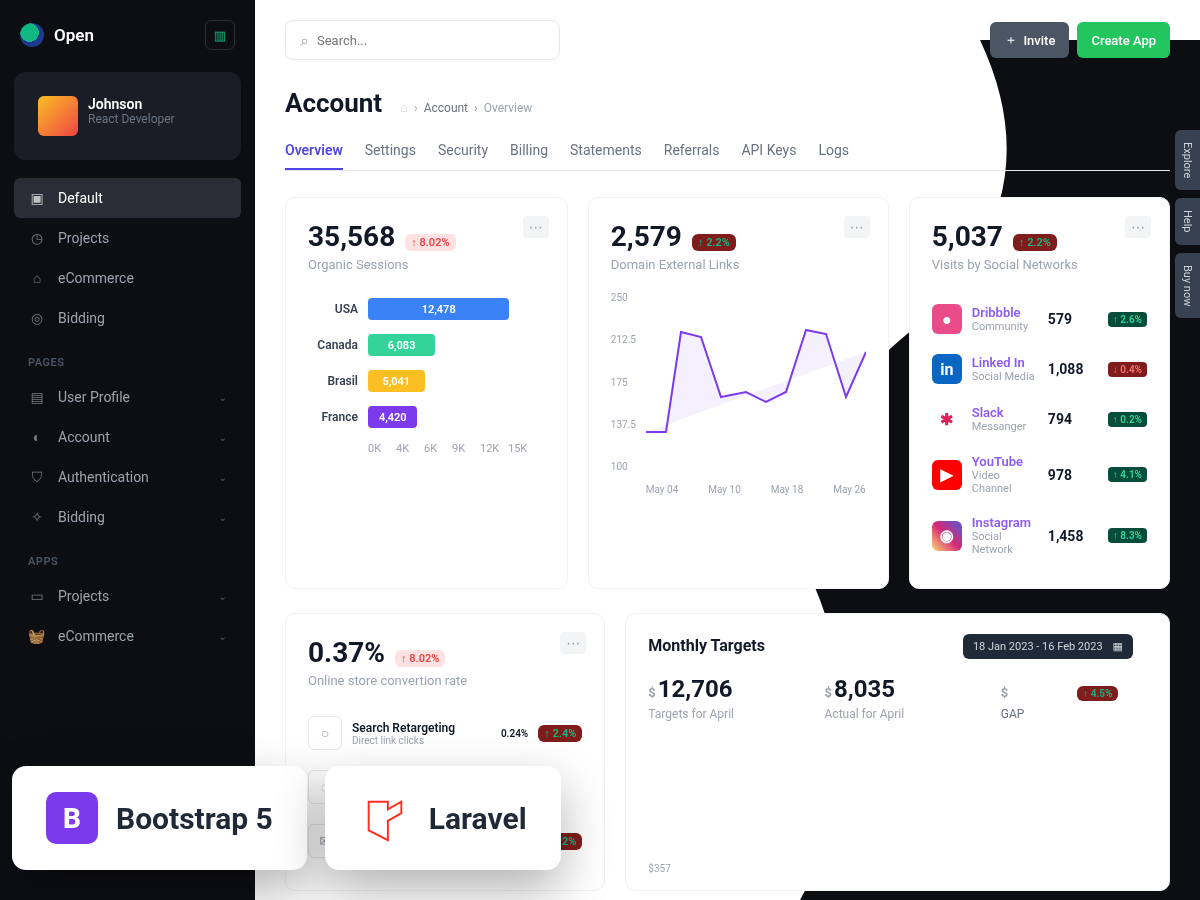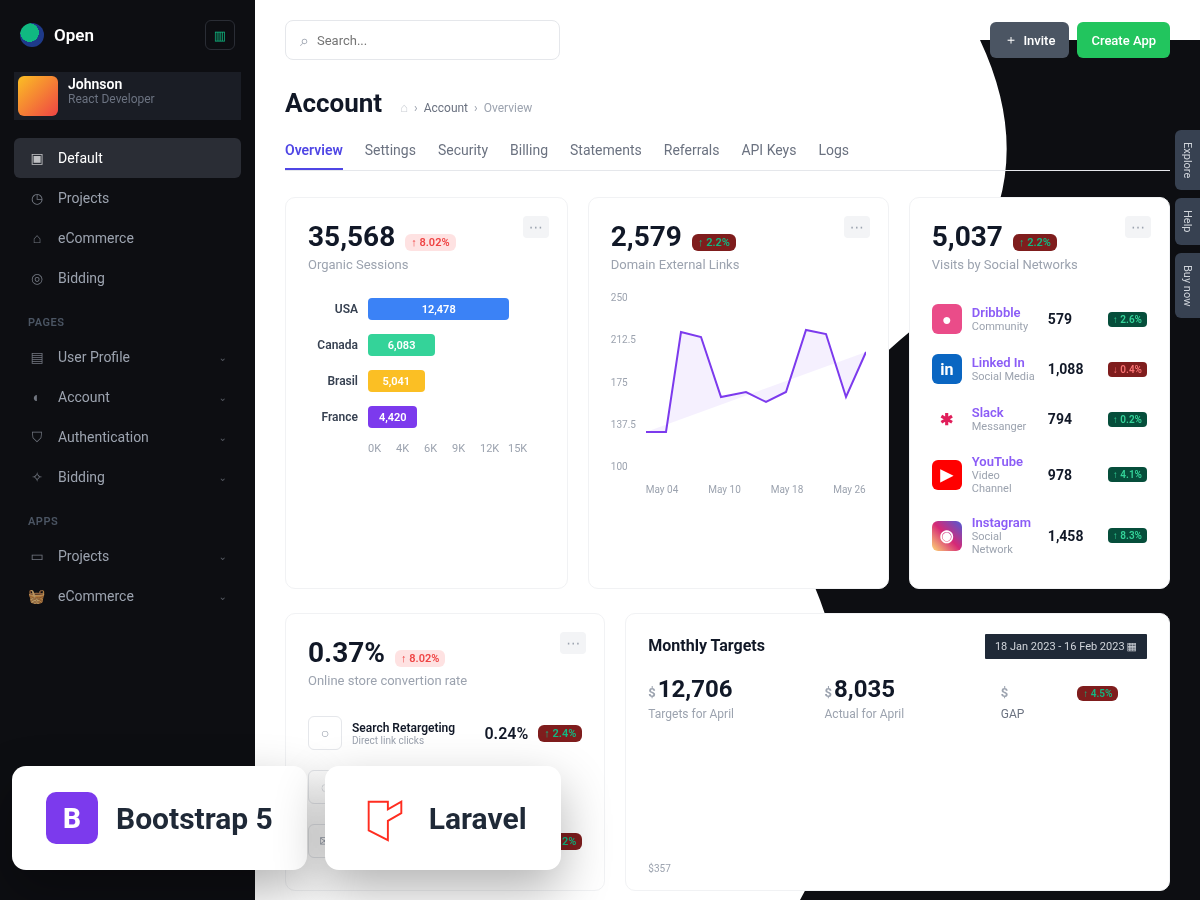--- a/index.html
+++ b/index.html
@@ -3,21 +3,21 @@
 <meta charset="utf-8">
 <style>
 *{margin:0;padding:0;box-sizing:border-box;font-family:-apple-system,BlinkMacSystemFont,"Segoe UI",Roboto,sans-serif}
 body{background:#fff;width:1200px;height:900px;overflow:hidden;position:relative}
 .sidebar{width:255px;height:900px;background:#0d0e12;position:absolute;left:0;top:0;padding:20px 14px;color:#fff}
 .logo-row{display:flex;align-items:center;justify-content:space-between;margin-bottom:22px;padding:0 6px}
 .logo{display:flex;align-items:center;gap:10px}
 .logo-mark{width:24px;height:24px;border-radius:50%;background:radial-gradient(circle at 40% 40%,#10b981 45%,#1e3a8a 46%)}
 .logo-text{font-size:17px;font-weight:600}
 .chart-btn{width:30px;height:30px;border:1px solid #2a2d35;border-radius:6px;display:flex;align-items:center;justify-content:center;color:#10b981;font-size:13px}
-.user-card{background:#1a1d25;border-radius:0;padding:4px;display:flex;gap:10px;margin-bottom:18px}
+.user-card{background:#1a1d25;border-radius:12px;padding:24px;display:flex;gap:10px;margin-bottom:18px}
 .avatar{width:40px;height:40px;border-radius:6px;background:linear-gradient(135deg,#fbbf24,#ef4444)}
 .user-name{font-size:14px;font-weight:600}
 .user-role{font-size:12px;color:#6b7280}
 .nav-item{display:flex;align-items:center;gap:12px;padding:11px 14px;border-radius:6px;font-size:14px;color:#9ca3af;cursor:pointer}
 .nav-item.active{background:#2a2d35;color:#fff}
 .nav-icon{width:18px;height:18px;opacity:.7;display:flex;align-items:center;justify-content:center;font-size:14px}
 .nav-item .chev{margin-left:auto;font-size:10px;opacity:.5}
 .section-label{font-size:11px;color:#4b5563;padding:18px 14px 8px;letter-spacing:.5px;font-weight:600}
 .main{position:absolute;left:255px;top:0;width:945px;height:900px;padding:20px 30px}
 .topbar{display:flex;align-items:center;justify-content:space-between;margin-bottom:28px}
@@ -63,23 +63,23 @@
 .social-badge{font-size:10px;padding:2px 5px;border-radius:4px;font-weight:600}
 .sb-grn{background:#064e3b;color:#34d399}
 .sb-red{background:#7f1d1d;color:#f87171}
 .cards2{display:flex;gap:20px}
 .conv-list{margin-top:18px}
 .conv-row{display:flex;align-items:center;gap:10px;padding:10px 0}
 .conv-ic{width:34px;height:34px;border:1px solid #e5e7eb;border-radius:6px;display:flex;align-items:center;justify-content:center;font-size:14px;color:#9ca3af}
 .conv-info{flex:1}
 .conv-name{font-size:12px;font-weight:600;color:#111827}
 .conv-sub{font-size:10px;color:#9ca3af}
-.conv-pct{font-size:16px;font-weight:600;color:#111827}
+.conv-pct{font-size:10px;font-weight:600;color:#111827}
 .targets-header{font-size:16px;font-weight:700;color:#111827;margin-bottom:20px}
-.date-pill{position:absolute;top:20px;right:22px;background:#1f2937;color:#d1d5db;font-size:11px;padding:6px 10px;border-radius:1px;display:flex;align-items:center;gap:2px}
+.date-pill{position:absolute;top:20px;right:36px;background:#1f2937;color:#d1d5db;font-size:11px;padding:6px 10px;border-radius:6px;display:flex;align-items:center;gap:10px}
 .targets-grid{display:flex;gap:30px}
 .target-col{flex:1}
 .target-val{font-size:24px;font-weight:700;color:#111827;display:flex;align-items:baseline}
 .target-val .dollar{font-size:13px;color:#9ca3af;margin-right:2px}
 .target-lbl{font-size:12px;color:#9ca3af;margin-top:4px}
 .dark-overlay{position:absolute;right:0;top:40px;width:400px;height:860px;background:#0d0e12;clip-path:path('M 400 0 L 400 860 L 0 860 Q 80 720 20 560 Q -40 420 100 300 Q 260 170 180 0 Z')}
 .right-rail{position:absolute;right:0;top:130px;display:flex;flex-direction:column;gap:8px}
 .rail-btn{writing-mode:vertical-rl;background:#374151;color:#d1d5db;font-size:11px;padding:12px 6px;border-radius:6px 0 0 6px;cursor:pointer}
 .promo{position:absolute;bottom:30px;left:12px;display:flex;gap:18px}
 .promo-card{background:#fff;border-radius:14px;box-shadow:0 20px 50px rgba(0,0,0,.3);padding:26px 34px;display:flex;align-items:center;gap:18px}

